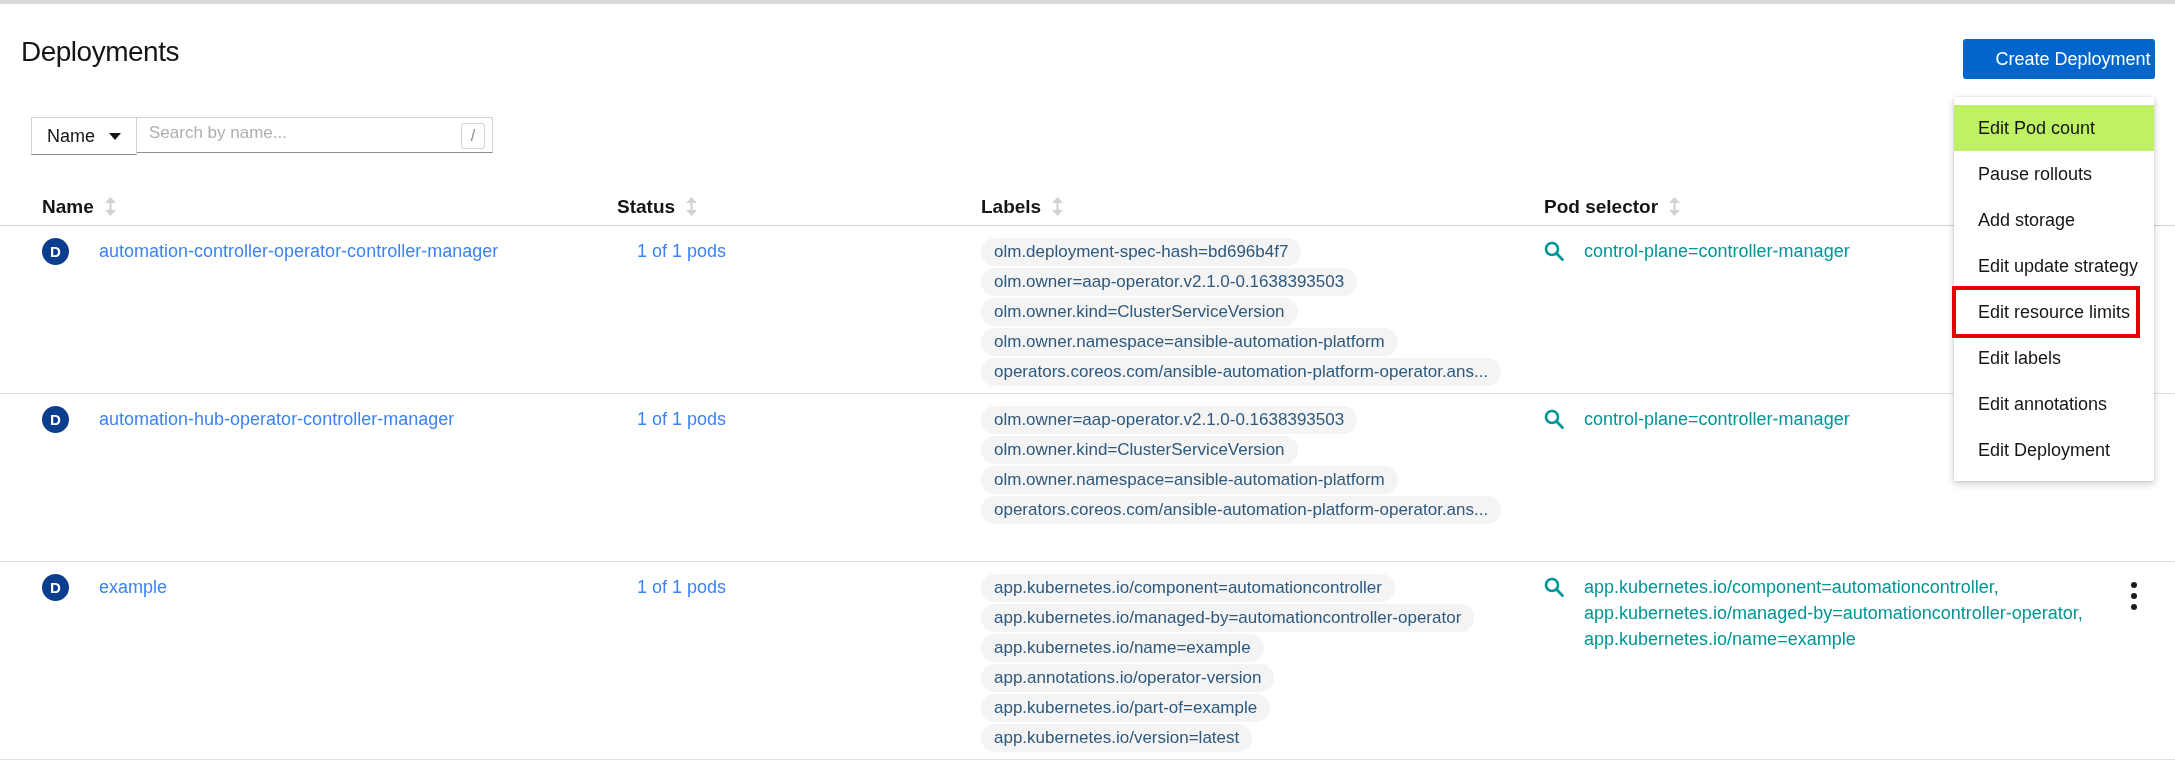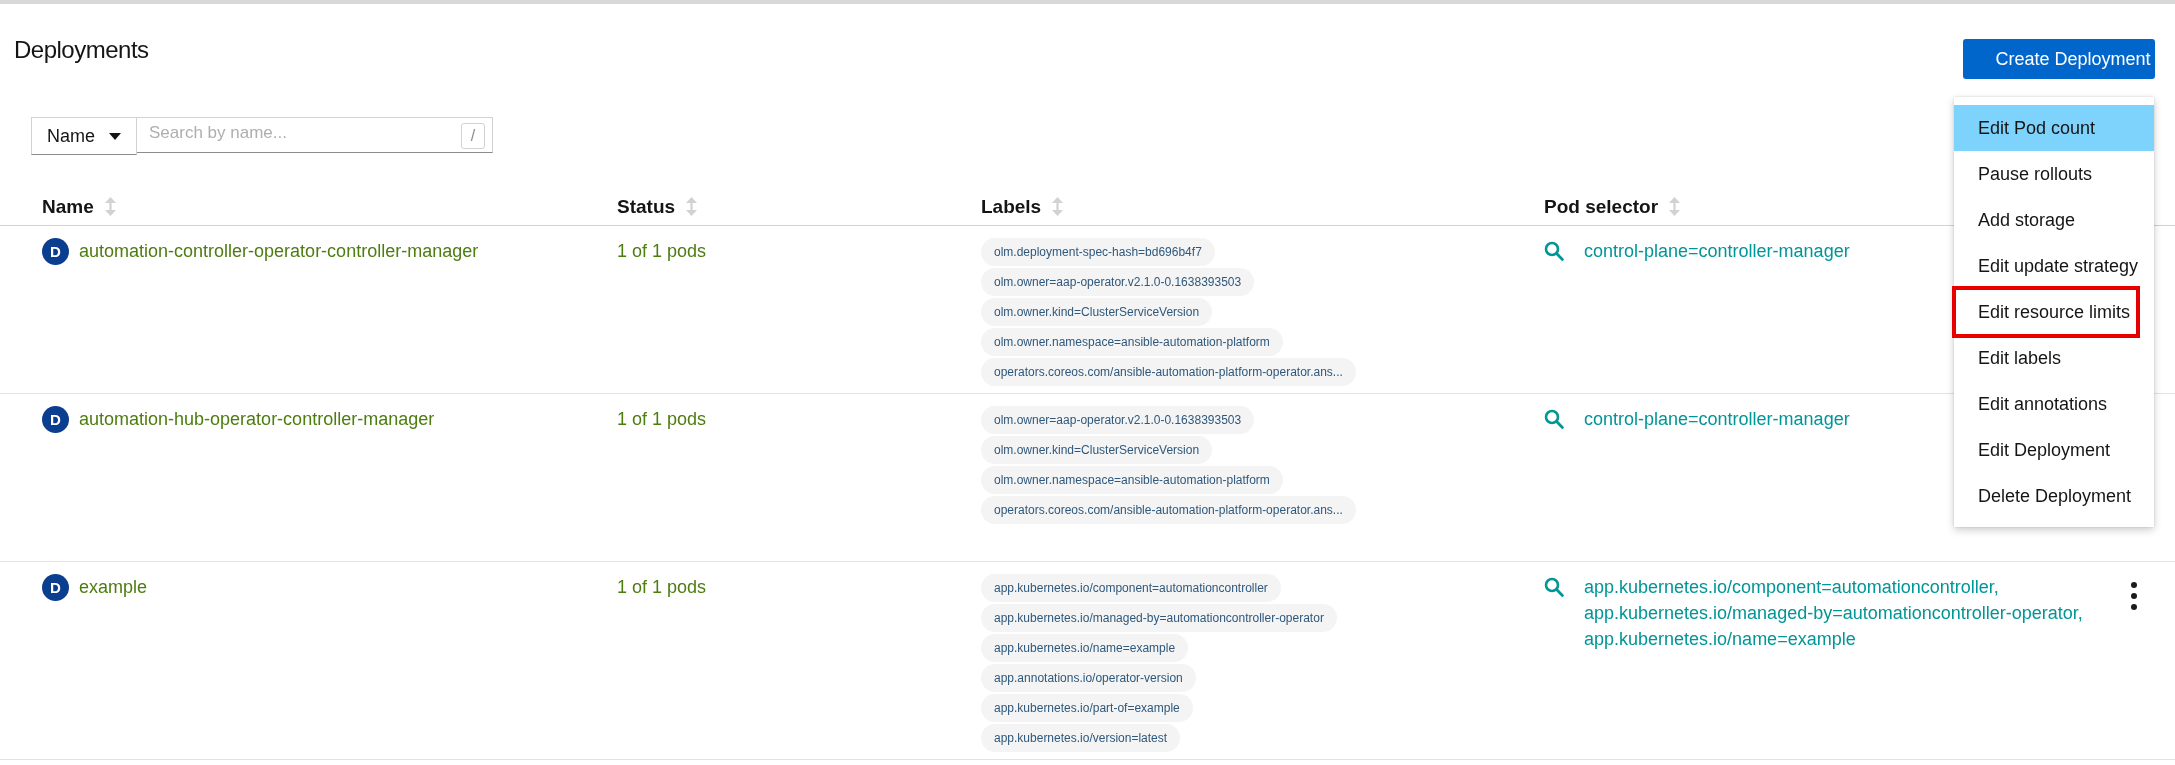--- a/index.html
+++ b/index.html
@@ -1,21 +1,21 @@
 <!DOCTYPE html>
 <html><head>
 <meta charset="utf-8">
 <style>
   * { margin:0; padding:0; box-sizing:border-box; }
   html,body { width:2175px; height:765px; background:#fff; overflow:hidden;
               font-family:"Liberation Sans", sans-serif; color:#151515; }
   .page { position:relative; width:2175px; height:765px; }
   .top-strip { position:absolute; left:0; top:0; width:2175px; height:4px; background:#d9d9d9; }
 
-  .page-title { position:absolute; left:14px; top:36px; font-size:24px; font-weight:500;
+  .page-title { position:absolute; left:21px; top:36px; font-size:28px; font-weight:500;
                 letter-spacing:-0.5px; color:#151515; }
 
   .create-btn { position:absolute; left:1963px; top:39px; width:192px; height:40px;
                 background:#0066cc; color:#fff; font-size:18px; border:none; border-radius:3px;
                 display:flex; align-items:center; justify-content:center; cursor:pointer;
                 font-family:"Liberation Sans", sans-serif;padding-left:28px; }
 
   
   .filter-bar { position:absolute; left:31px; top:117px; height:38px; display:flex; }
   .name-dd { height:38px; display:flex; align-items:center; gap:14px; padding:0 15px;
@@ -42,43 +42,43 @@
 
   .tbody { position:absolute; left:0; top:226px; width:2175px; }
   .trow { position:relative; width:2175px; border-bottom:1px solid #e2e2e2; padding-top:12px; }
   .trow.h168 { height:168px; }
   .trow.h198 { height:198px; }
 
   .name-cell { display:flex; align-items:flex-start; gap:10px; }
   .res-badge { flex:0 0 auto; width:27px; height:27px; border-radius:50%; background:#0b3e8f;
                color:#fff; font-size:15px; font-weight:bold; display:flex; align-items:center;
                justify-content:center; }
-  .link { color:#4d7c0f; font-size:18px; line-height:27px; text-decoration:none; cursor:pointer; }
+  .link { color:#3b82f6; font-size:18px; line-height:27px; text-decoration:none; cursor:pointer;margin-left:20px; }
 
   .labels-cell { display:flex; flex-direction:column; align-items:flex-start; }
   .chip { display:inline-block; height:28px; line-height:28px; padding:0 13px; margin-bottom:2px;
-          background:#f4f4f4; border-radius:14px; font-size:12px; color:#2e587c; cursor:pointer;
+          background:#f4f4f4; border-radius:14px; font-size:17px; color:#2e587c; cursor:pointer;
           white-space:nowrap; }
 
   .selector-cell { display:flex; align-items:flex-start; gap:20px; color:#009596; font-size:18px;
                    line-height:26px; cursor:pointer; }
   .selector-cell svg { margin-top:3px; flex:0 0 auto; }
   .sel-line { white-space:nowrap; }
 
   .kebab { position:absolute; left:2124px; top:582px; width:20px; height:34px; background:none;
            border:none; cursor:pointer; display:flex; flex-direction:column; align-items:center;
            gap:5px; padding:0; }
   .kebab i { width:6px; height:6px; border-radius:50%; background:#1b1b1b; }
 
   
   .menu { position:absolute; left:1954px; top:97px; width:200px; padding:8px 0; background:#fff;
           box-shadow:0 3px 8px rgba(0,0,0,0.2), 0 0 2px rgba(0,0,0,0.12); z-index:5; }
   .menu-item { position:relative; height:46px; display:flex; align-items:center; padding-left:24px;
                font-size:18px; color:#151515; cursor:pointer; white-space:nowrap; }
-  .menu-item.hovered { background:#7dd3fc; }
+  .menu-item.hovered { background:#bef264; }
   .ring { position:absolute; left:-2px; top:-3px; width:188px; height:52px;
           border:4px solid #e60000; pointer-events:none; }
 </style>
 </head>
 <body>
 
 <div class="page">
   <div class="top-strip"></div>
 
   <h1 class="page-title">Deployments</h1>
@@ -229,15 +229,14 @@
     <div class="menu-item">Pause rollouts</div>
     <div class="menu-item">Add storage</div>
     <div class="menu-item">Edit update strategy</div>
     <div class="menu-item">
       <span>Edit resource limits</span>
       <span class="ring"></span>
     </div>
     <div class="menu-item">Edit labels</div>
     <div class="menu-item">Edit annotations</div>
     <div class="menu-item">Edit Deployment</div>
-    <div class="menu-item">Delete Deployment</div>
   </div>
 </div>
 
 </body></html>

